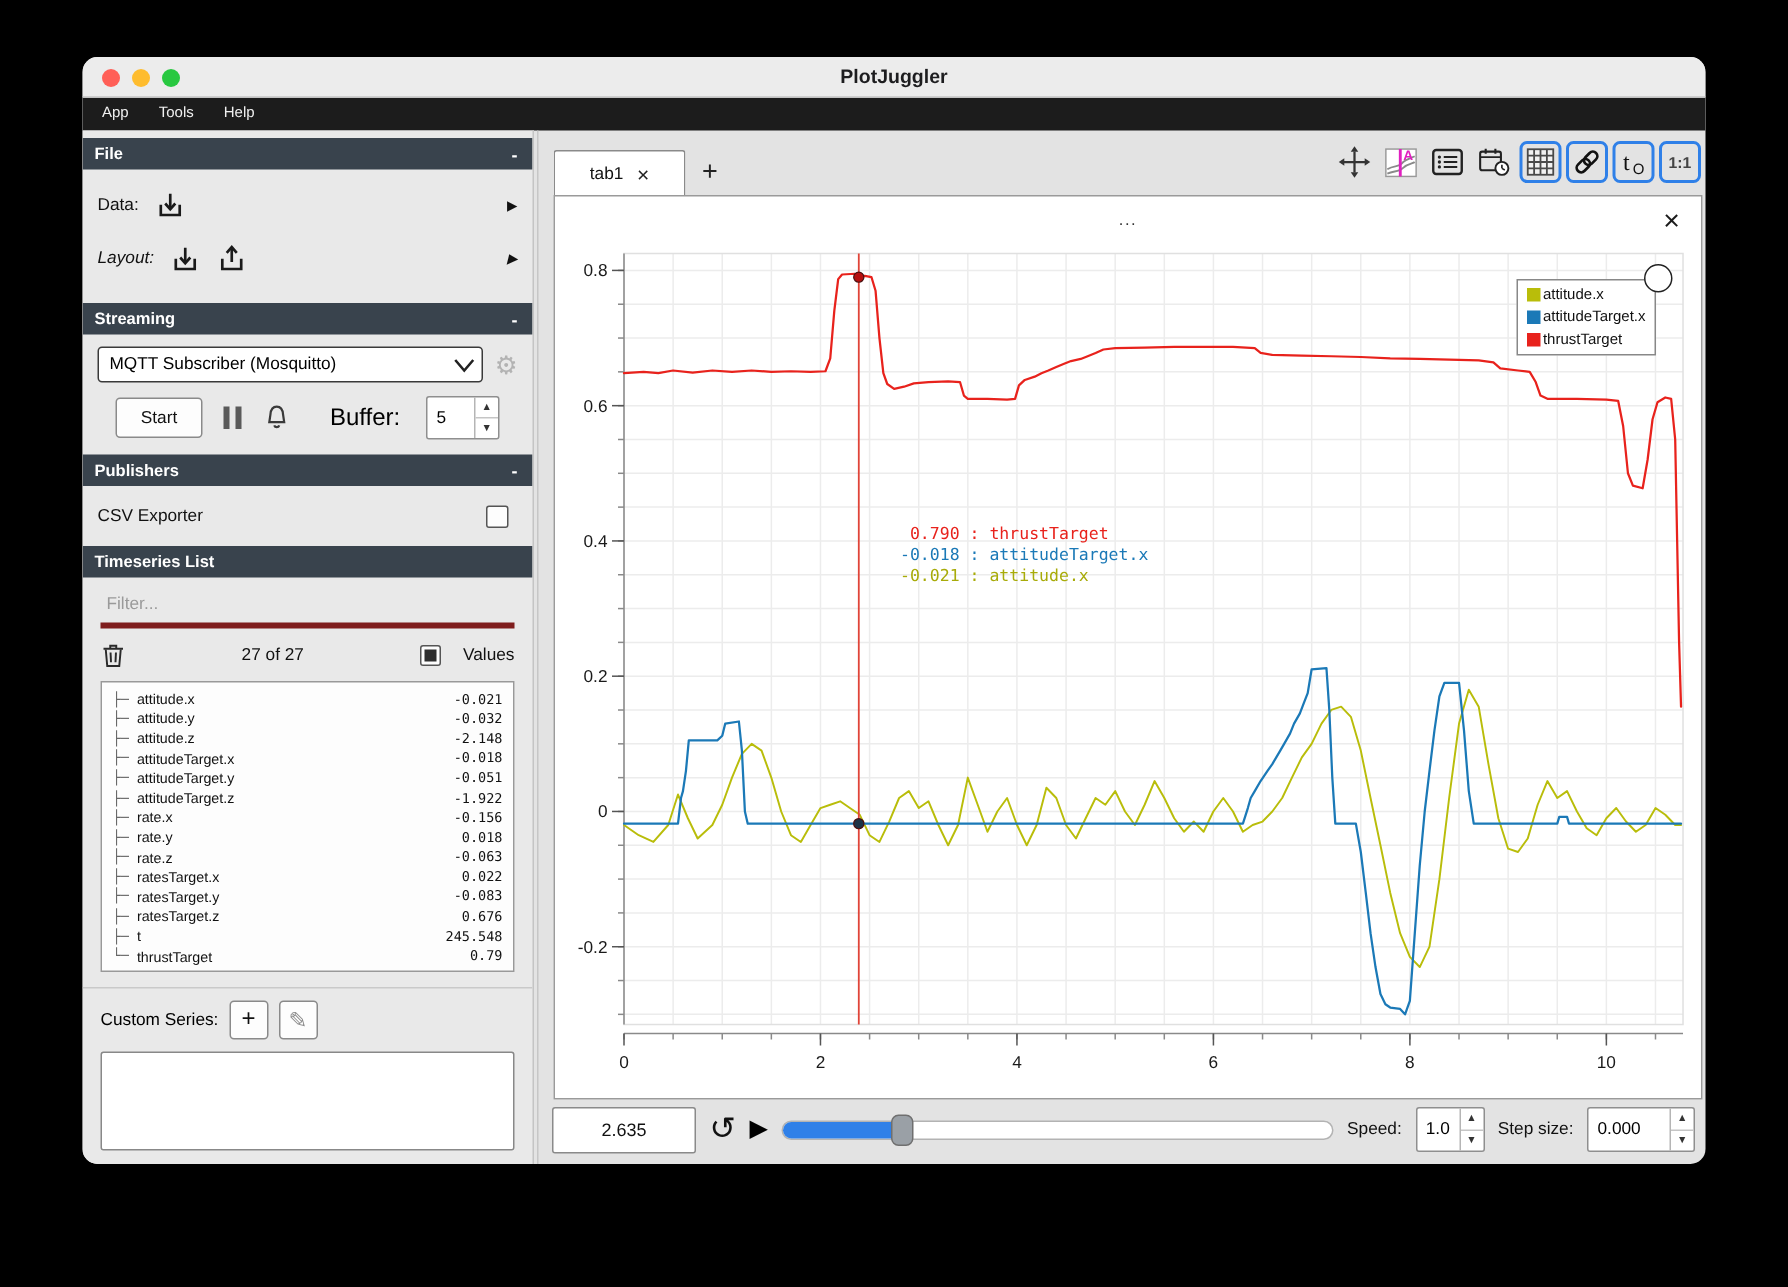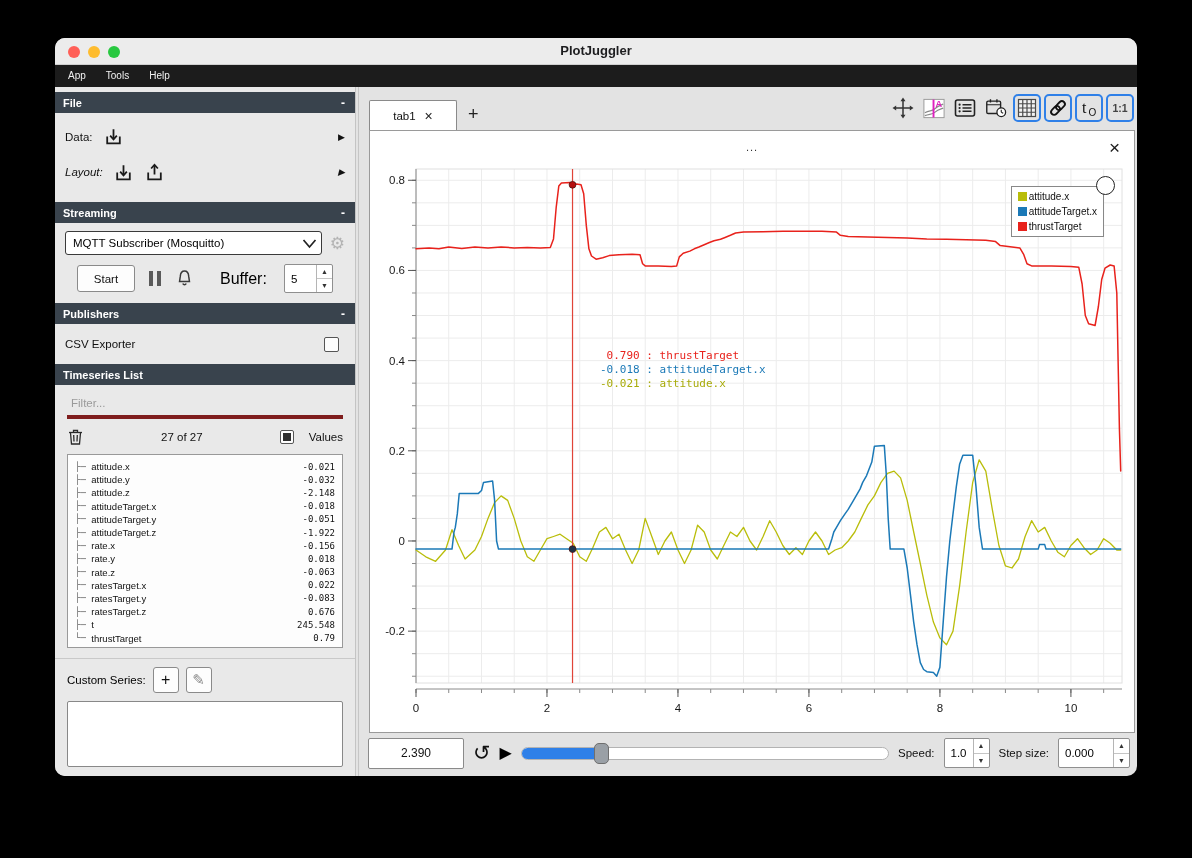--- a/index.html
+++ b/index.html
@@ -560,21 +560,21 @@
               <span class="legend-sw" style="background: rgb(232, 34, 28);"></span>
               <span>thrustTarget</span>
             </div>
           </div>
         <div class="corner-circle"></div>
         <div class="tracker-text" id="tracker-text"><div style="color: rgb(232, 34, 28);"> 0.790 : thrustTarget</div><div style="color: rgb(27, 121, 183);">-0.018 : attitudeTarget.x</div><div style="color: rgb(168, 171, 9);">-0.021 : attitude.x</div></div>
       </div>
 
       <div class="controls">
         <div class="timebox">
-          <span>2.390</span>
+          <span>2.635</span>
         </div>
         <span class="loop">↺</span>
         <span class="play">▶</span>
         <div class="slider" id="time-slider">
           <div class="slider-fill" id="slider-fill" style="width: 22%;"></div>
           <div class="slider-handle" id="slider-handle" style="left: calc(22% - 8px);"></div>
         </div>
         <span class="ctl-label">Speed:</span>
         <div class="spin speed-spin">
           <div class="sv">1.0</div>

